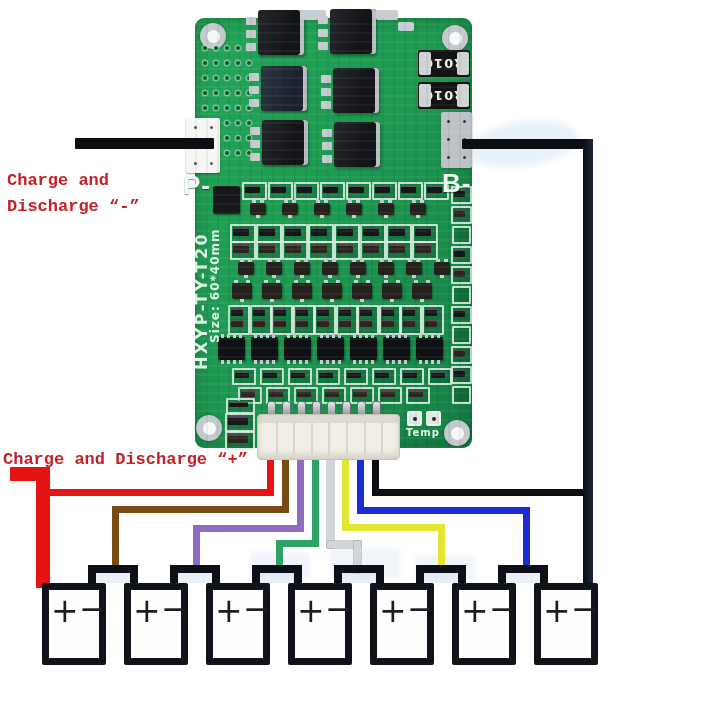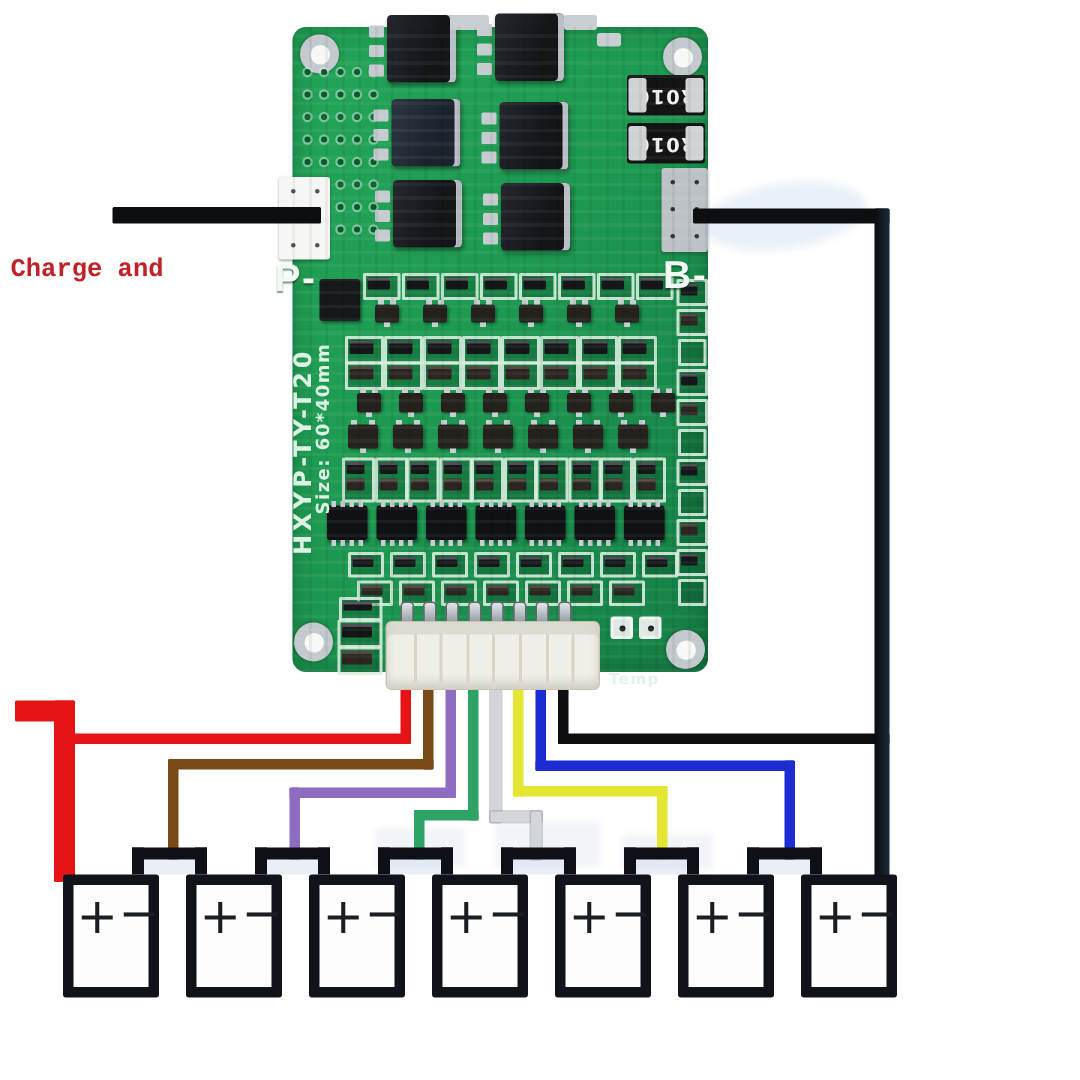--- a/index.html
+++ b/index.html
@@ -38,21 +38,21 @@
   .bridge-bar { background:#0d1117; }
   .battery { background:#fdfdfd; border:7px solid #10141a; box-sizing:border-box; border-radius:2px; }
   .cell-sym { color:#1a1d22; font-size:33px; line-height:30px; font-weight:500; font-family:"DejaVu Sans",sans-serif; }
   .conn-body { background:#f0eee7; border:1px solid #c9c5b6; border-radius:4px;
                box-shadow:inset 0 8px 0 rgba(190,185,165,.35), inset 0 -4px 6px rgba(120,115,95,.25); }
   .conn-slot { background:#d8d4c6; }
   .pin { background:linear-gradient(180deg,#e2e6e9,#8e959b); border:1px solid #62686e; border-radius:3px 3px 1px 1px; }
   .lbl-red { color:#c32128; font-family:"Liberation Mono","DejaVu Sans Mono",monospace; font-weight:bold;
              font-size:17px; white-space:nowrap; }
   .title-7s { color:#ae2129; font-family:"Liberation Serif","DejaVu Serif",serif; font-size:52px; line-height:1; }
-  .temp-lbl { color:#e3f3e8; font-weight:bold; font-size:10px; letter-spacing:1px;margin-top:21px; }
+  .temp-lbl { color:#e3f3e8; font-weight:bold; font-size:10px; letter-spacing:1px; }
   .patch { pointer-events:none; }
 </style>
 </head>
 <body>
 
 <div id="stage">
 
   <div class="pcb"></div>
 
   <div id="pcb-parts" style="left:0;top:0;width:0;height:0;">
@@ -558,13 +558,15 @@
         <div class="conn-slot" style="left: 35.2px; top: 7px; width: 2px; height: 33px;"></div>
         <div class="conn-slot" style="left: 52.8px; top: 7px; width: 2px; height: 33px;"></div>
         <div class="conn-slot" style="left: 70.4px; top: 7px; width: 2px; height: 33px;"></div>
         <div class="conn-slot" style="left: 88px; top: 7px; width: 2px; height: 33px;"></div>
         <div class="conn-slot" style="left: 105.6px; top: 7px; width: 2px; height: 33px;"></div>
         <div class="conn-slot" style="left: 123.2px; top: 7px; width: 2px; height: 33px;"></div>
       </div>
     </div>
 
   <div class="lbl-red" style="left:7px; top:171px;">Charge and</div>
+  <div class="lbl-red" style="left:7px; top:197px;">Discharge “-”</div>
+  <div class="lbl-red" style="left:3px; top:450px;">Charge and Discharge “+”</div>
 </div>
 
 </body></html>

